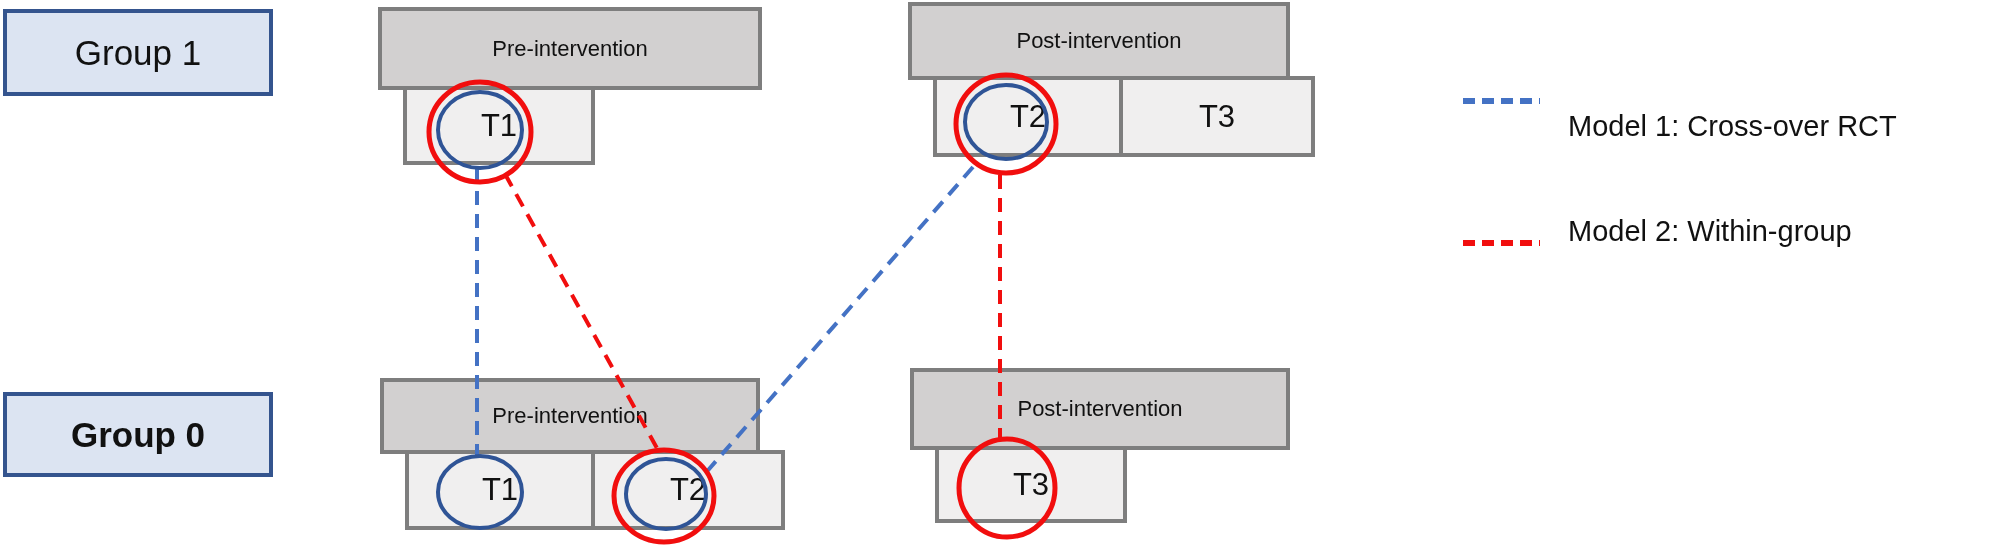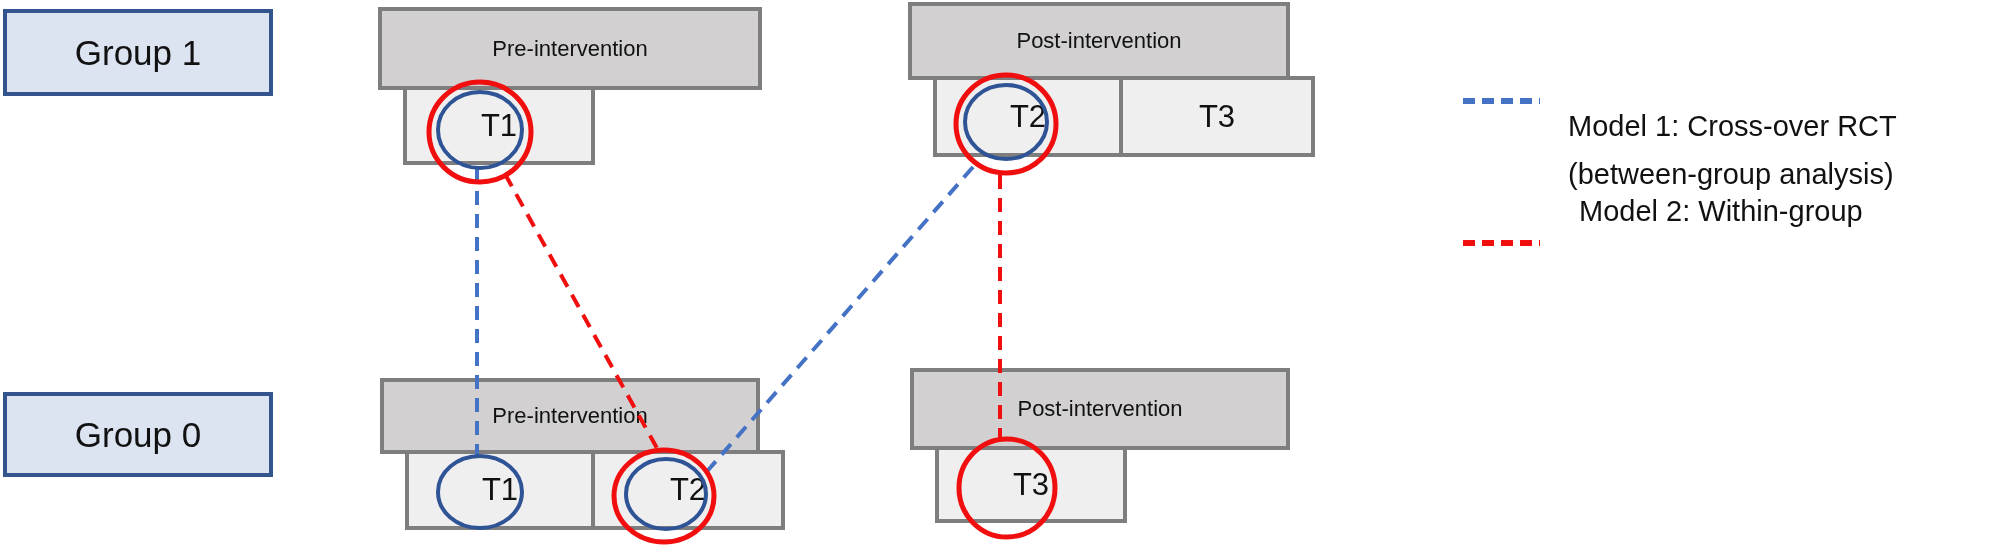--- a/index.html
+++ b/index.html
@@ -24,21 +24,21 @@
   }
   .group-box{
     position:absolute;
     background:var(--group-box-fill);
     border:4px solid var(--group-box-border);
     display:flex;align-items:center;justify-content:center;
     font-size:35px;
     box-sizing:border-box;
   }
   #group1-box{left:3px;top:9px;width:270px;height:87px;}
-  #group0-box{left:3px;top:392px;width:270px;height:85px;}
+  #group0-box{left:3px;top:392px;width:270px;height:85px;font-weight:bold;}
 
   .tbl{position:absolute;}
   .tbl .hdr{
     background:var(--header-gray);
     border:4px solid var(--table-border);
     display:flex;align-items:center;justify-content:center;
     font-size:22px;
     box-sizing:border-box;
   }
   .tbl .row{display:flex;margin-top:-4px;padding-left:25px;}
@@ -79,21 +79,21 @@
   .m2-swatch{stroke:var(--model2-red);stroke-width:6;fill:none;stroke-dasharray:12 7;}
   .c-blue{stroke:var(--circle-blue);stroke-width:4;fill:none;}
   .c-red{stroke:var(--model2-red);stroke-width:5;fill:none;}
 
   .legend-text{
     position:absolute;left:1568px;
     font-size:29px;line-height:48px;
     white-space:nowrap;
   }
   #legend-model1-text{top:61px;margin-top:41px;}
-  #legend-model2-text{top:187px;margin-left:11px;}
+  #legend-model2-text{top:207px;}
 </style>
 </head>
 <body>
 
 <div id="stage">
 
   <div class="group-box" id="group1-box">
     <span>Group 1</span>
   </div>
   <div class="group-box" id="group0-box">
@@ -146,19 +146,18 @@
     <ellipse class="c-blue" cx="666" cy="494" rx="40" ry="35"></ellipse>
     <ellipse class="c-red" cx="664" cy="496" rx="50" ry="46"></ellipse>
     <ellipse class="c-red" cx="1007" cy="488" rx="48" ry="49"></ellipse>
 
     <line class="m1-swatch" x1="1463" y1="101" x2="1540" y2="101"></line>
     <line class="m2-swatch" x1="1463" y1="243" x2="1540" y2="243"></line>
   </svg>
 
   <div class="legend-text" id="legend-model1-text">
     <div>Model 1: Cross-over RCT</div>
-    <div>(between-group analysis)</div>
   </div>
   <div class="legend-text" id="legend-model2-text">
     <div>Model 2: Within-group</div>
   </div>
 
 </div>
 
 </body></html>

